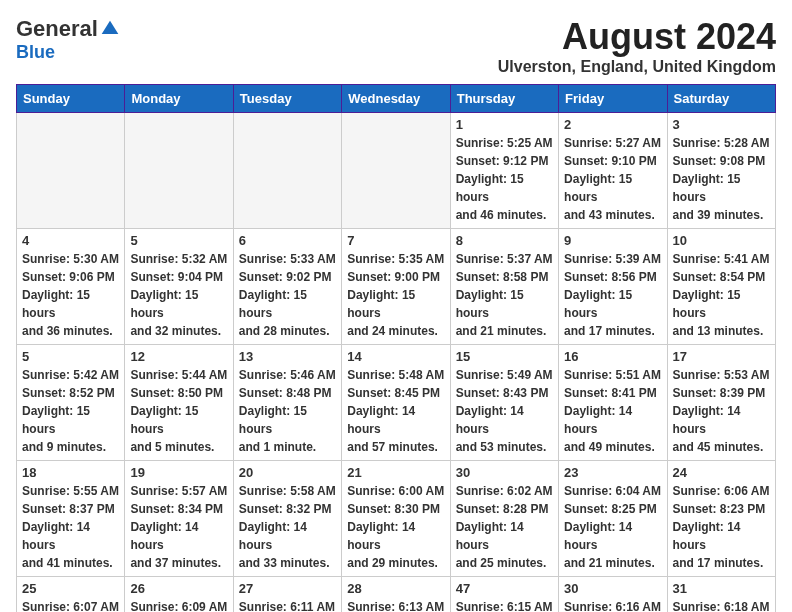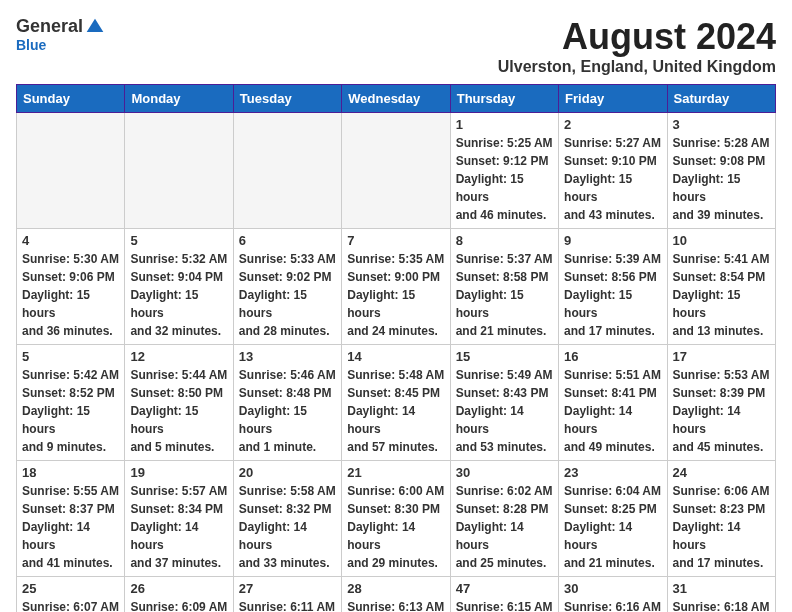--- a/index.html
+++ b/index.html
@@ -19,26 +19,26 @@
     .logo {
       display: flex;
       flex-direction: column;
       align-items: flex-start;
     }
     .logo-text {
       display: flex;
       align-items: center;
     }
     .logo-general {
+      font-size: 22px;
+      font-weight: bold;
+      color: #333;
+    }
+    .logo-blue {
       font-size: 18px;
-      font-weight: bold;
-      color: #333;
-    }
-    .logo-blue {
-      font-size: 14px;
       font-weight: bold;
       color: #1a6bbf;
     }
     .logo-icon {
       width: 20px;
       height: 20px;
       margin-left: 2px;
     }
     .title-section {
       text-align: right;

